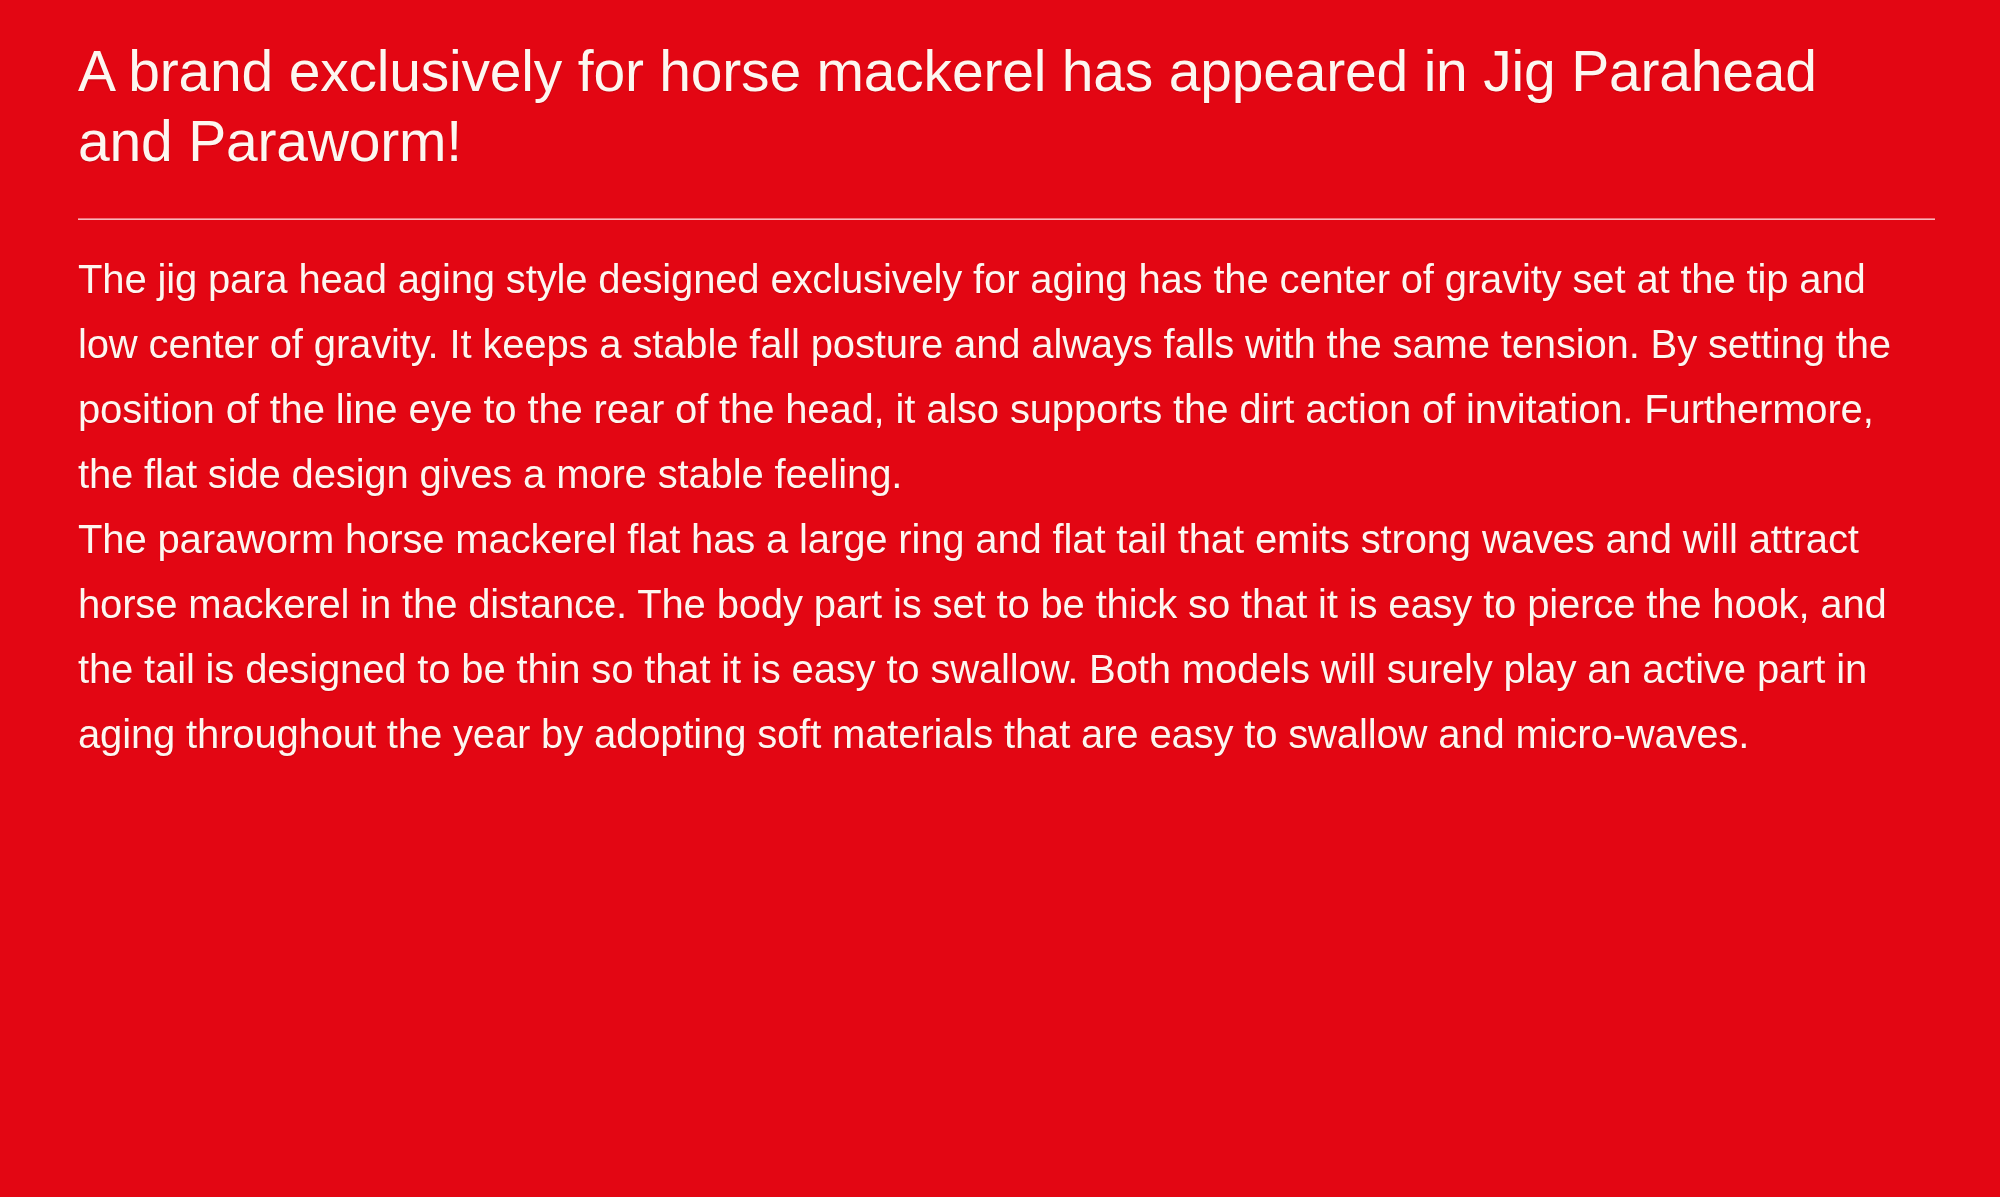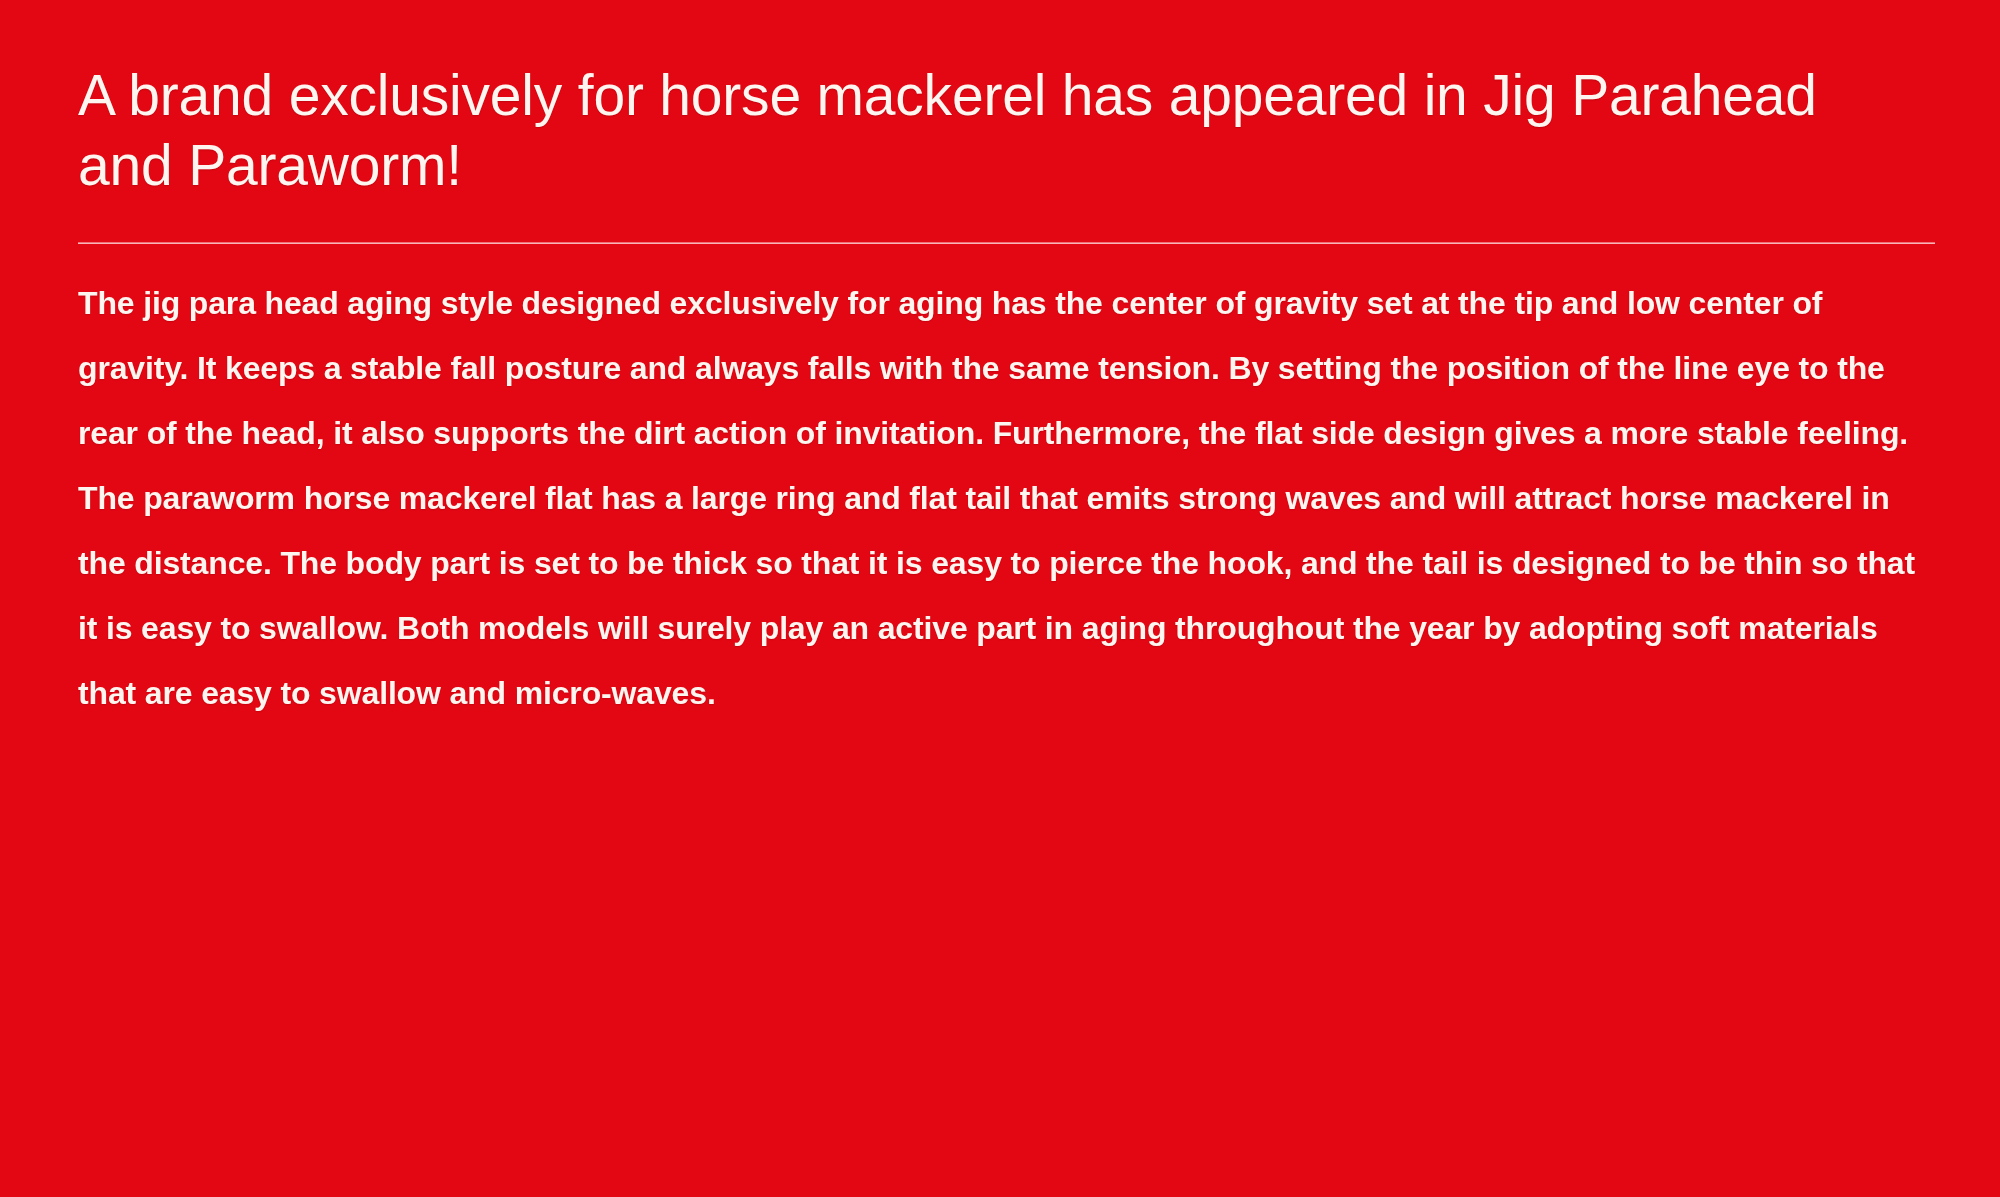--- a/index.html
+++ b/index.html
@@ -22,21 +22,21 @@
     box-sizing: border-box;
   }
   .content {
     position: absolute;
     left: 78px;
     top: 0;
     width: 1845px;
   }
   .article-title {
     margin: 0;
-    padding-top: 60px;
+    padding-top: 36px;
     font-size: 57px;
     line-height: 70px;
     font-weight: normal;
     letter-spacing: -0.2px;
     color: #FDF6F0;
     text-shadow: 0 1px 1px rgba(120,0,6,0.28);
     max-width: 1790px;
   }
   .divider {
     margin-top: 42px;
@@ -44,26 +44,25 @@
     width: 1857px;
     background: linear-gradient(
        to bottom,
        rgba(255,255,255,0.0) 0%,
        rgba(255,214,218,0.92) 45%,
        rgba(255,240,242,0.75) 75%,
        rgba(255,255,255,0.0) 100%);
   }
   .body-copy {
     margin-top: 27px;
-    font-size: 32px;
+    font-size: 40px;
     line-height: 65px;
     color: #FDF6F0;
     letter-spacing: -0.15px;
     text-shadow: 0 1px 1px rgba(120,0,6,0.25);
-    font-weight: bold;
   }
   .body-copy p {
     margin: 0;
   }
 </style>
 </head>
 <body>
 
 <div id="page">
   <div class="content">

